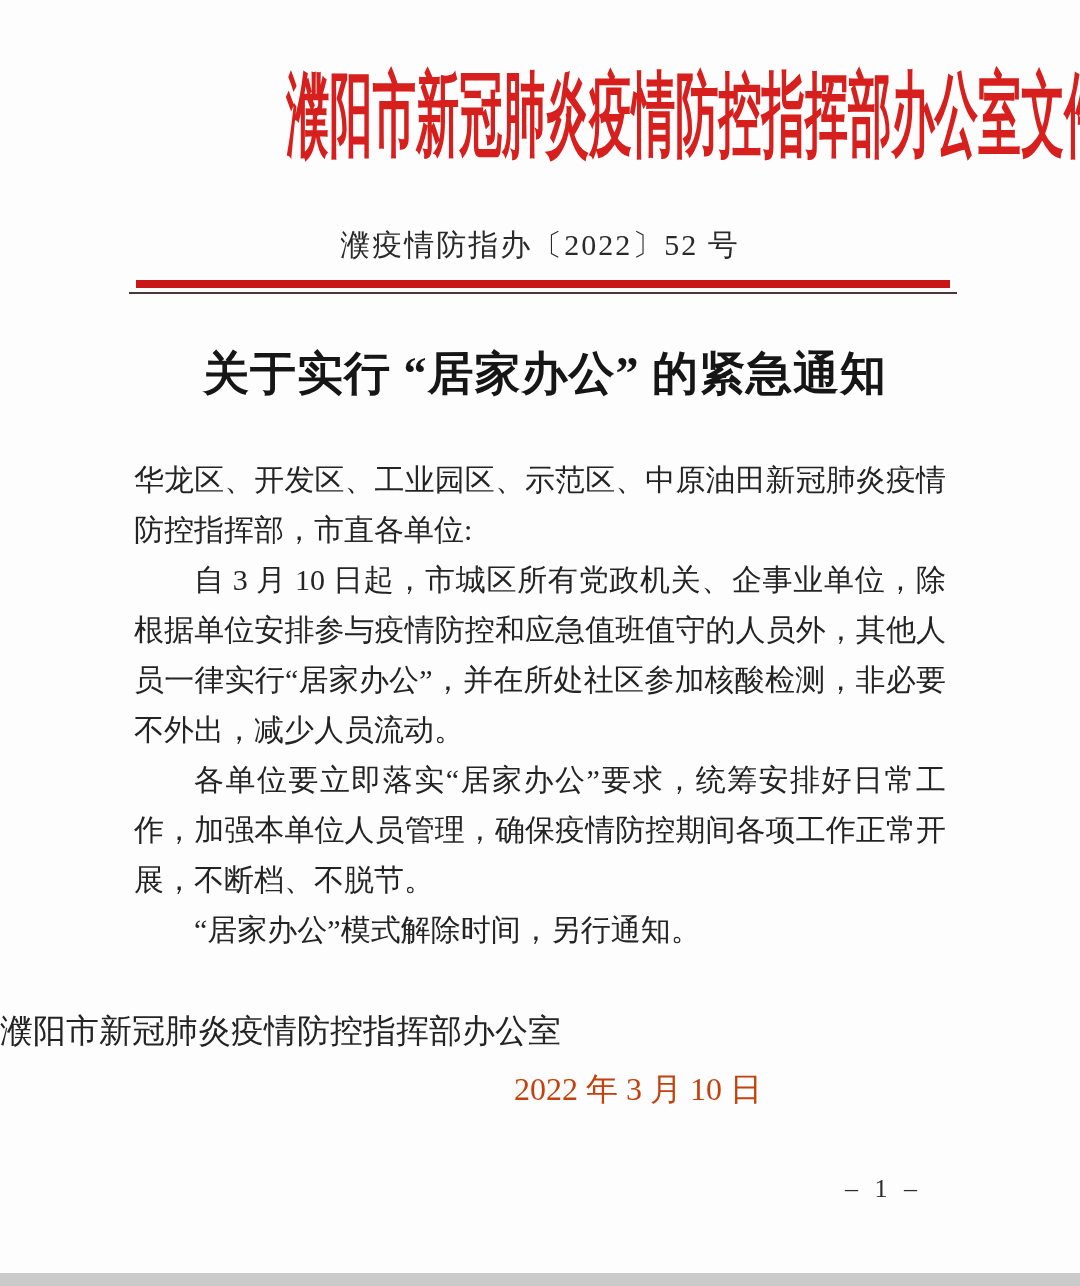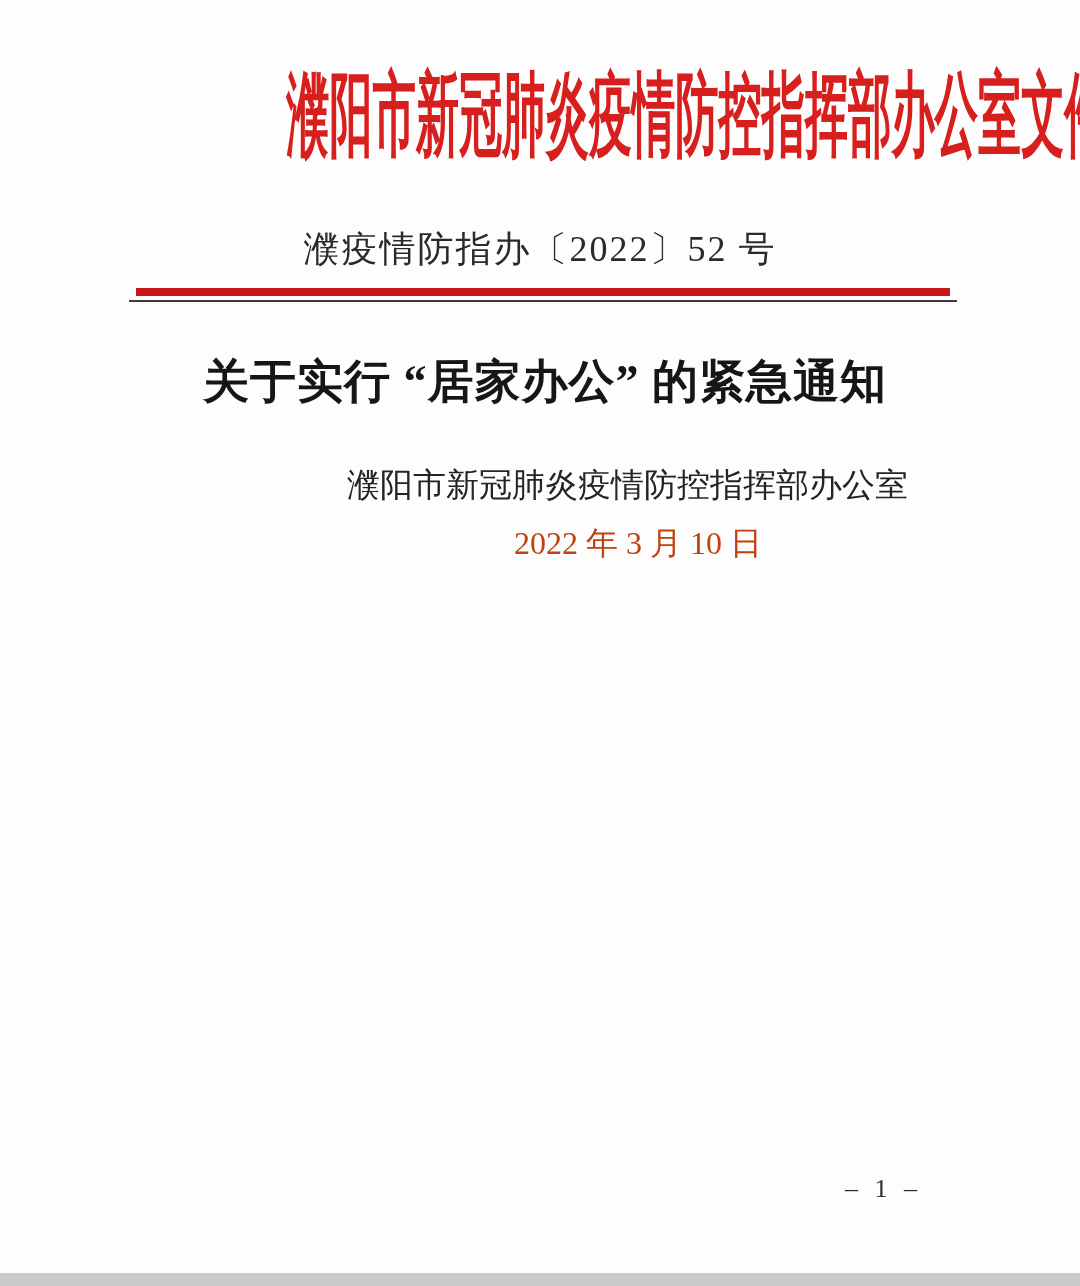--- a/index.html
+++ b/index.html
@@ -27,21 +27,21 @@
     font-weight: 700;
     color: #d7201d;
     transform: scaleX(0.47);
     transform-origin: 50% 50%;
     font-family: "Liberation Serif", serif;
   }
   
   .doc-number {
     margin-top: 58px;
     text-align: center;
-    font-size: 36px;
+    font-size: 30px;
     line-height: 1.35;
     letter-spacing: 2px;
     color: #2a2a2a;
   }
   
   .divider {
     margin: 14px 130px 0 136px;
   }
   .divider-thick {
     height: 8px;
@@ -68,21 +68,20 @@
     font-size: 30px;
     line-height: 50px;
     text-align: justify;
     color: #242424;
   }
   .para { margin: 0; }
   .indent { text-indent: 2em; }
   
   .signature {
     margin-top: 54px;
-    text-align: right;
     padding-right: 172px;
     font-size: 33px;
     line-height: 1.35;
     color: #242424;
   }
   .date {
     margin-top: 16px;
     text-align: right;
     padding-right: 318px;
     font-size: 32px;
@@ -117,20 +116,26 @@
 
   <div class="doc-number">濮疫情防指办〔2022〕52 号</div>
 
   <div class="divider">
     <div class="divider-thick"></div>
     <div class="divider-thin"></div>
   </div>
 
   <h1 class="title">关于实行 “居家办公” 的紧急通知</h1>
 
+  <div class="body">
+    <p class="para">华龙区、开发区、工业园区、示范区、中原油田新冠肺炎疫情防控指挥部，市直各单位:</p>
+    <p class="para indent">自 3 月 10 日起，市城区所有党政机关、企事业单位，除根据单位安排参与疫情防控和应急值班值守的人员外，其他人员一律实行“居家办公”，并在所处社区参加核酸检测，非必要不外出，减少人员流动。</p>
+    <p class="para indent">各单位要立即落实“居家办公”要求，统筹安排好日常工作，加强本单位人员管理，确保疫情防控期间各项工作正常开展，不断档、不脱节。</p>
+    <p class="para indent">“居家办公”模式解除时间，另行通知。</p>
+  </div>
 
   <div class="signature">濮阳市新冠肺炎疫情防控指挥部办公室</div>
 
   <div class="date">2022 年 3 月 10 日</div>
 
   <div class="page-number">– 1 –</div>
 
   <div class="scan-edge"></div>
 
 </div>

